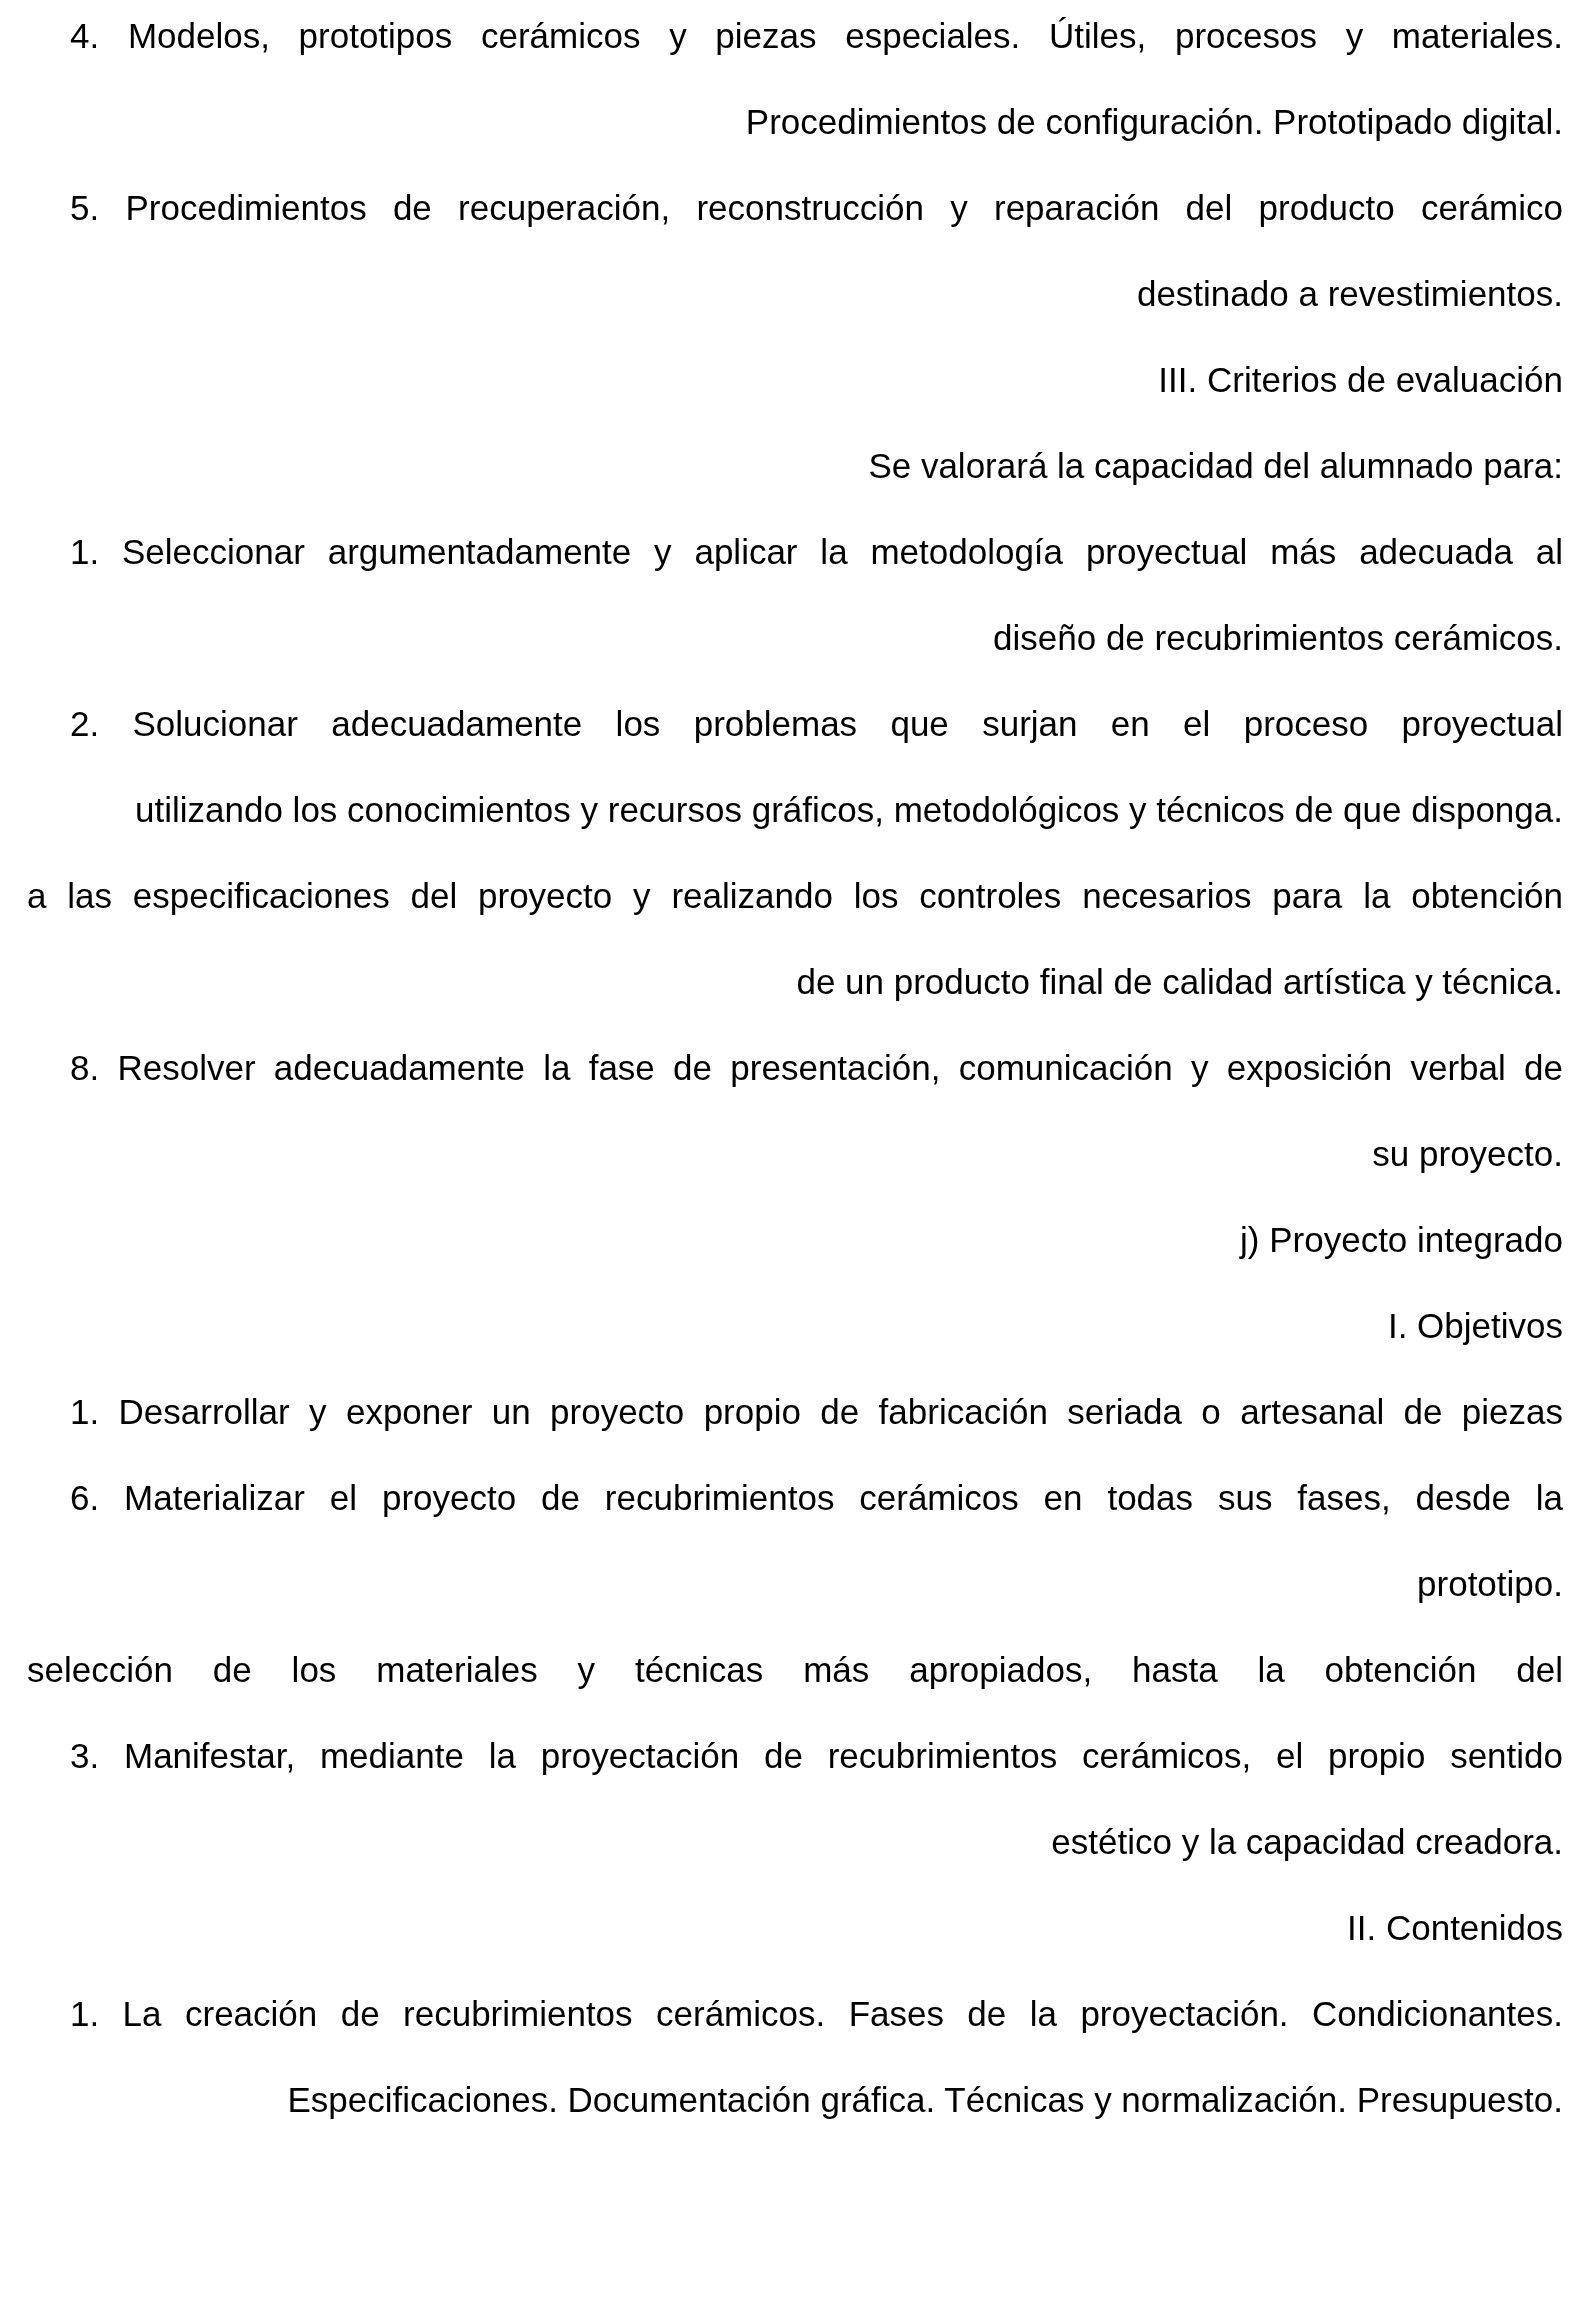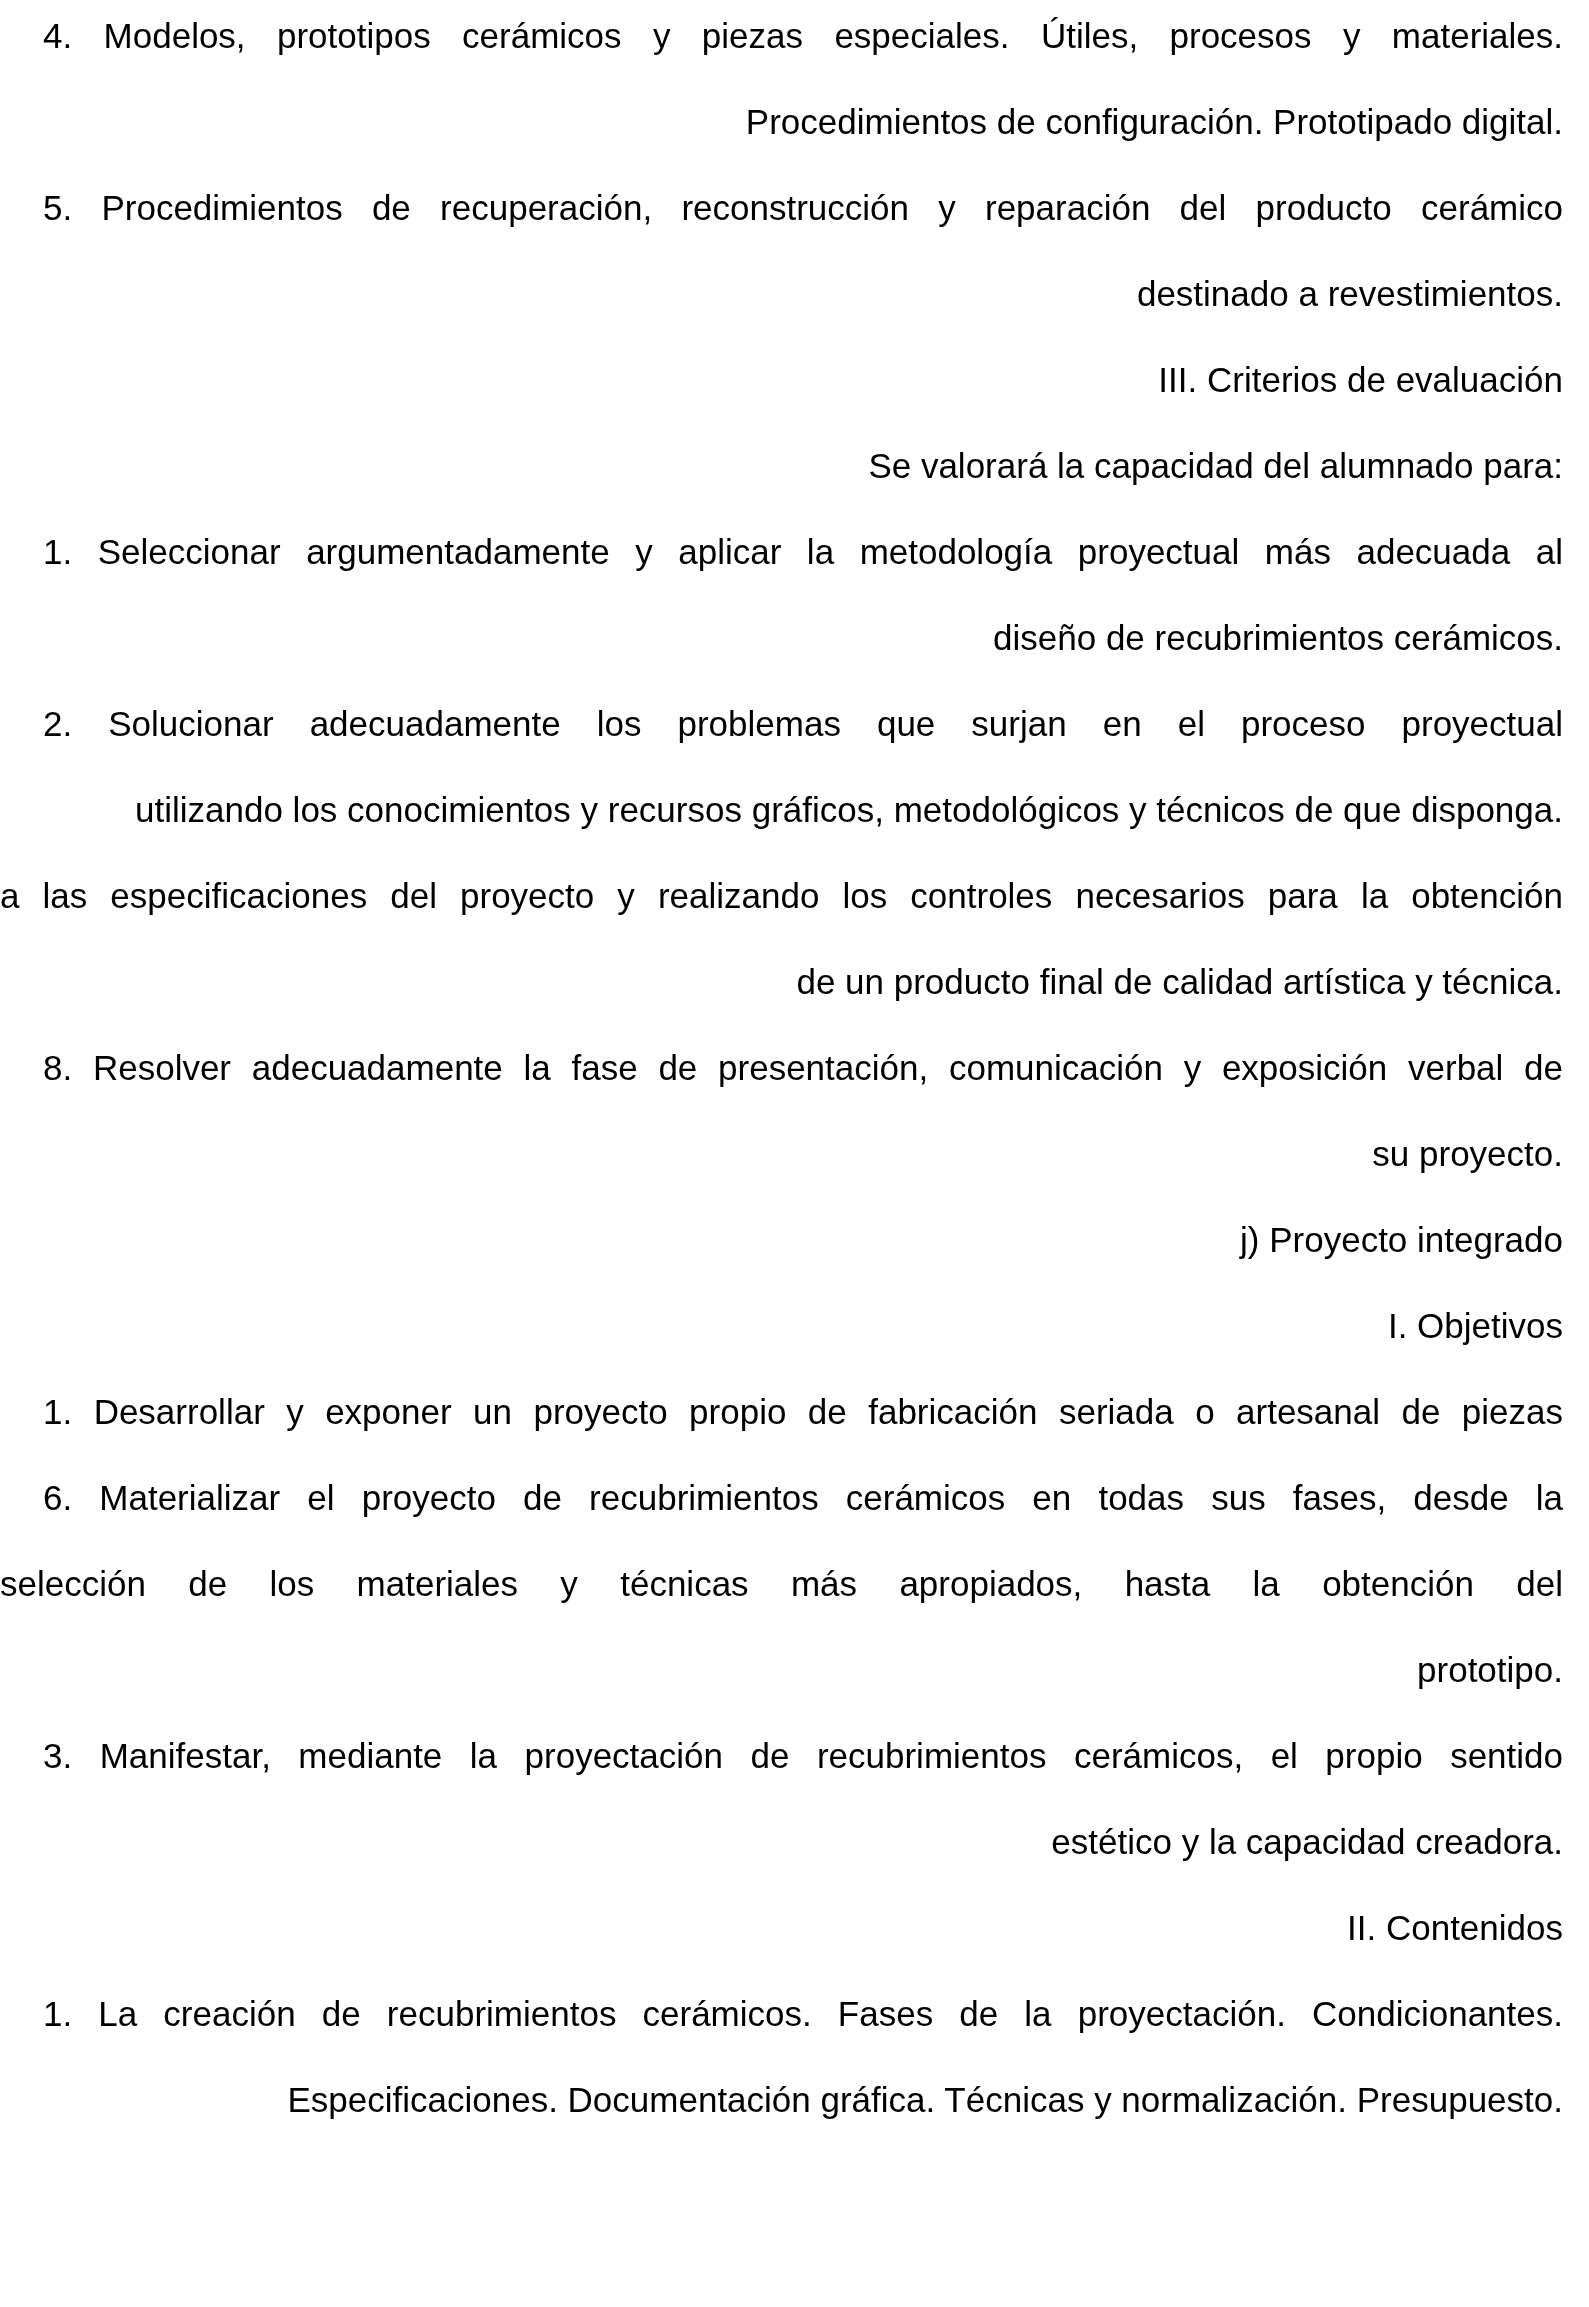--- a/index.html
+++ b/index.html
@@ -10,20 +10,21 @@
   .page {
     position: relative;
     width: 1590px;
     height: 2307px;
     background: #ffffff;
     color: #000000;
     font-family: "Liberation Sans", "DejaVu Sans", sans-serif;
     font-size: 35px;
     line-height: 86px;
     box-sizing: border-box;
+    padding-left: 27px;
     padding-right: 27px;
     overflow: hidden;
   }
   .text-block {
     margin-top: -6.7px;
   }
   .line {
     text-align: right;
     white-space: normal;
     hyphens: none;
@@ -58,22 +59,22 @@
     <div class="line ind j">2. Solucionar adecuadamente los problemas que surjan en el proceso proyectual</div>
     <div class="line">utilizando los conocimientos y recursos gráficos, metodológicos y técnicos de que disponga.</div>
     <div class="line j">a las especificaciones del proyecto y realizando los controles necesarios para la obtención</div>
     <div class="line">de un producto final de calidad artística y técnica.</div>
     <div class="line ind j">8. Resolver adecuadamente la fase de presentación, comunicación y exposición verbal de</div>
     <div class="line">su proyecto.</div>
     <div class="line it">j) Proyecto integrado</div>
     <div class="line ind">I. Objetivos</div>
     <div class="line ind j">1. Desarrollar y exponer un proyecto propio de fabricación seriada o artesanal de piezas</div>
     <div class="line ind j">6. Materializar el proyecto de recubrimientos cerámicos en todas sus fases, desde la</div>
+    <div class="line">prototipo.</div>
     <div class="line j">selección de los materiales y técnicas más apropiados, hasta la obtención del</div>
-    <div class="line">prototipo.</div>
     <div class="line ind j">3. Manifestar, mediante la proyectación de recubrimientos cerámicos, el propio sentido</div>
     <div class="line">estético y la capacidad creadora.</div>
     <div class="line ind">II. Contenidos</div>
     <div class="line ind j">1. La creación de recubrimientos cerámicos. Fases de la proyectación. Condicionantes.</div>
     <div class="line">Especificaciones. Documentación gráfica. Técnicas y normalización. Presupuesto.</div>
   </div>
 </div>
 
 
 </body></html>

